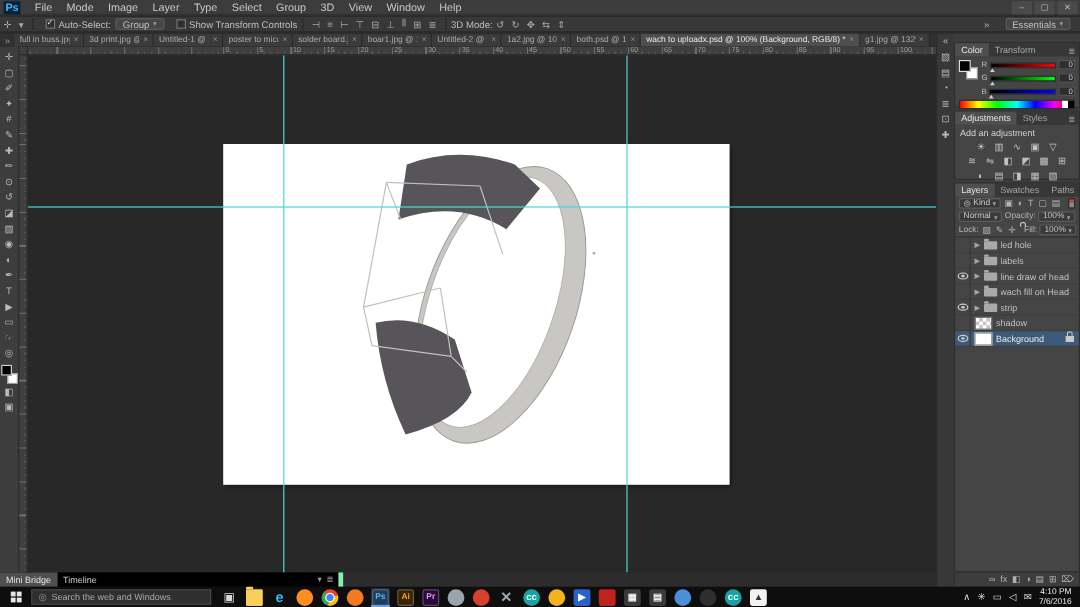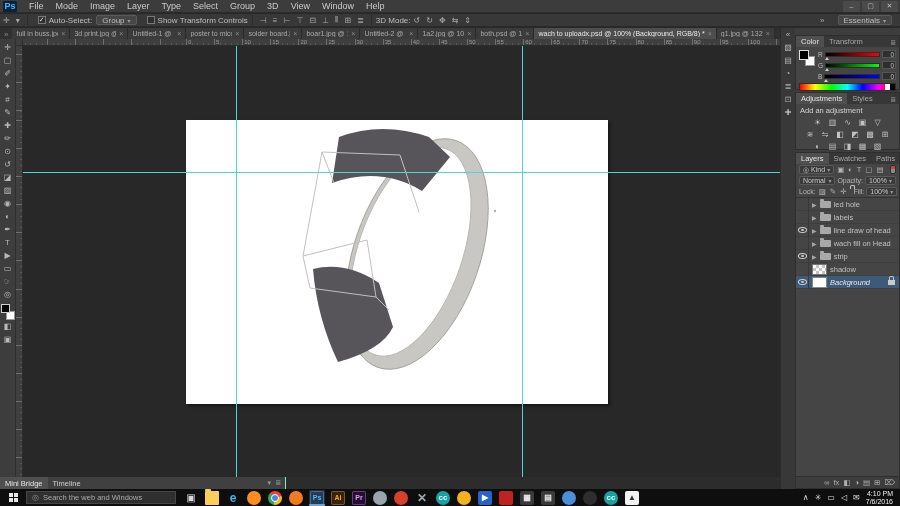--- a/index.html
+++ b/index.html
@@ -99,32 +99,32 @@
   .eye{width:9px;height:6px;border:1px solid #cfcfcf;border-radius:50%;position:relative;display:none;}
   .eye::after{content:"";position:absolute;left:2px;top:1px;width:3px;height:2px;border-radius:50%;background:#cfcfcf;}
   .layer-row.visible .eye{display:inline-block;}
   .arrow{display:none;font-size:6px;color:#a5a5a5;}
   .folderic{display:none;width:11px;height:7px;background:#a9a9a9;border-radius:1px;position:relative;flex:0 0 auto;}
   .folderic::before{content:"";position:absolute;top:-2px;left:0;width:4px;height:2px;background:#a9a9a9;border-radius:1px 1px 0 0;}
   .layer-row.group .arrow,.layer-row.group .folderic{display:inline-block;}
   .thumb{display:none;width:15px;height:11px;flex:0 0 auto;}
   .layer-row.pixel .thumb{display:inline-block;background:repeating-conic-gradient(#c4c4c4 0 25%,#fff 0 50%) 0 0/6px 6px;border:1px solid #777;}
   .layer-row.background .thumb{display:inline-block;background:#fff;border:1px solid #888;}
-  .layer-row.background .lname{font-style:italic;}
+  .layer-row.background .lname{}
   .lname{white-space:nowrap;overflow:hidden;}
   .locki{display:none;margin-left:auto;margin-right:2px;}
   .layer-row.locked .locki{display:inline-block;}
   .lockshape{position:relative;width:7px;height:5px;background:#c9c9c9;display:inline-block;}
   .lockshape::before{content:"";position:absolute;left:1px;top:-4px;width:3px;height:3px;border:1px solid #c9c9c9;border-bottom:none;border-radius:2px 2px 0 0;}
   #layers-bottom{position:absolute;left:0;bottom:0;width:103px;height:12px;background:#3d3d3d;border-top:1px solid #2e2e2e;display:flex;align-items:center;justify-content:flex-end;gap:4px;padding:0 4px;}
   .lb-ico{font-size:7.5px;color:#b0b0b0;font-style:normal;}
 
   
   #bottomstrip{position:absolute;left:0;top:477px;width:780px;height:12px;background:#2c2c2c;}
-  #minibridge{position:absolute;left:0;top:0;width:286px;height:12px;background:#404040;display:flex;align-items:center;border-right:1px solid #86efac;justify-content:space-between;}
+  #minibridge{position:absolute;left:0;top:0;width:286px;height:12px;background:#000000;display:flex;align-items:center;border-right:4px solid #86efac;justify-content:space-between;}
   #minibridge .panel-tab{height:12px;font-size:7.5px;}
   #mb-icons{margin-left:auto;display:flex;gap:4px;padding-right:4px;font-size:7px;color:#9a9a9a;}
 
   
   #taskbar{position:absolute;left:0;top:489px;width:900px;height:17px;background:#0e0e0e;display:flex;align-items:center;}
   #startbtn{width:26px;height:17px;display:flex;align-items:center;justify-content:center;flex:0 0 auto;}
   #winlogo{width:4px;height:4px;background:#e8e8e8;box-shadow:5px 0 #e8e8e8,0 5px #e8e8e8,5px 5px #e8e8e8;margin:-5px 5px 0 0;}
   #searchbox{width:150px;height:13px;background:#2f2f2f;border:1px solid #454545;color:#a9a9a9;font-size:7.5px;display:flex;align-items:center;padding:0 5px;gap:4px;flex:0 0 auto;}
   #apps{display:flex;align-items:center;gap:7px;margin-left:8px;}
   .app{width:14px;height:14px;display:flex;align-items:center;justify-content:center;font-size:8px;font-weight:bold;flex:0 0 auto;border-radius:2px;position:relative;}

